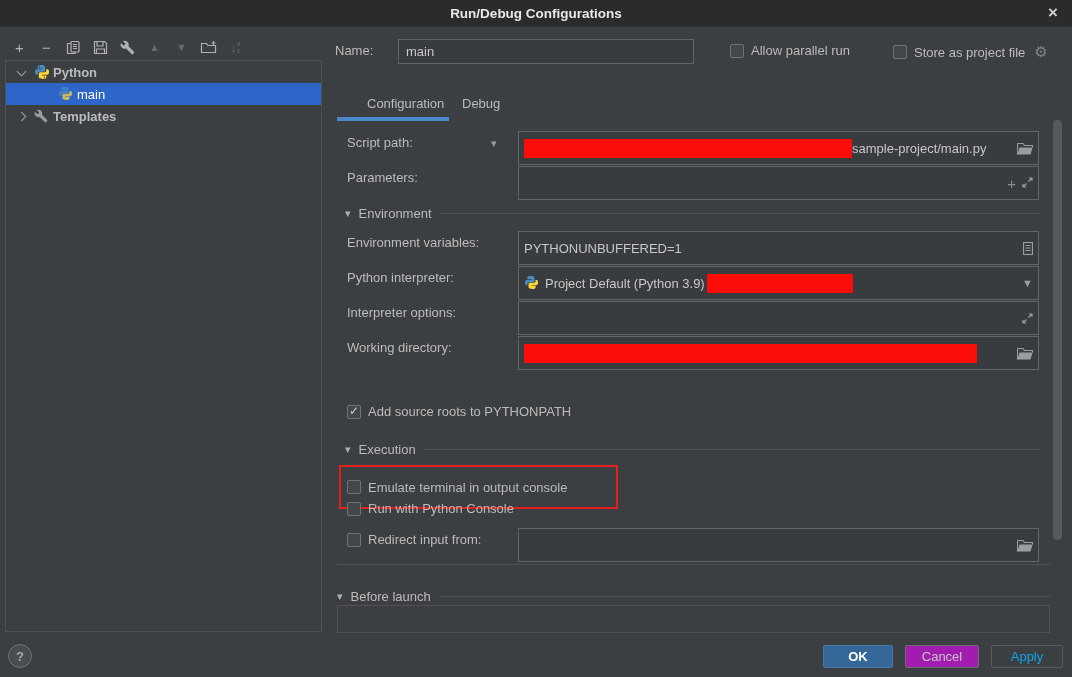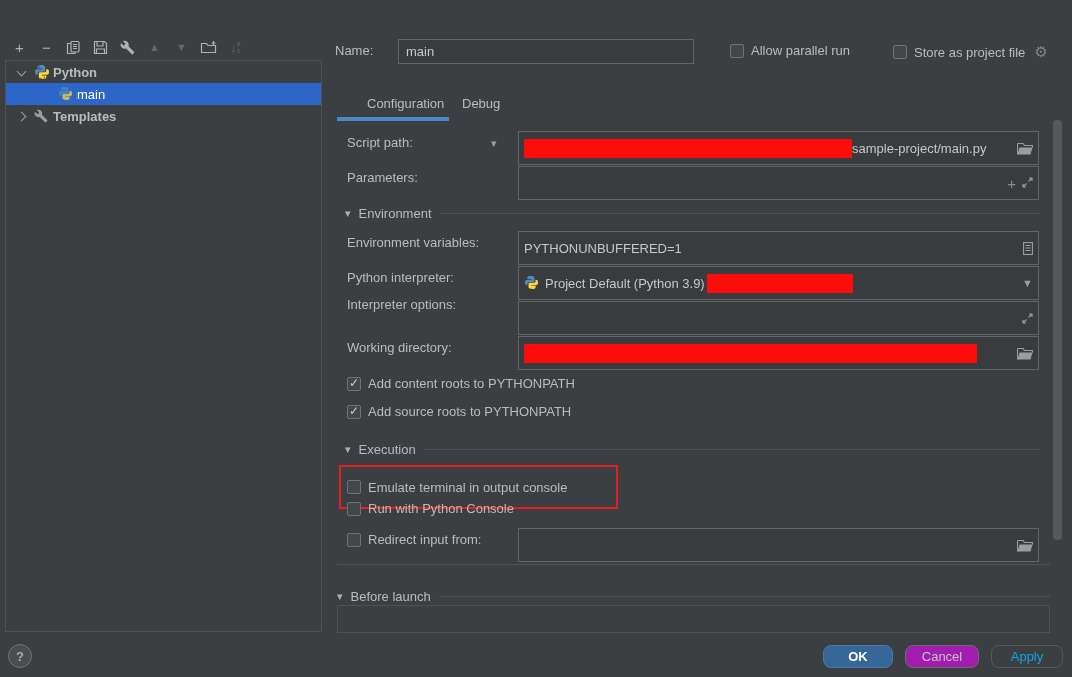--- a/index.html
+++ b/index.html
@@ -88,33 +88,37 @@
 
   
   .scrollbar { position:absolute; left:1053px; top:120px; width:9px; height:420px;
     background:#5b5e60; border-radius:4px; opacity:.85; }
 
   
   .help-btn { position:absolute; left:8px; top:644px; width:24px; height:24px; border-radius:50%;
     background:#4b4e50; border:1px solid #6f7274; color:#a7a9ab; display:flex; align-items:center; justify-content:center;
     font-size:13px; font-weight:bold; }
   .btn { position:absolute; top:645px; height:23px; display:flex; align-items:center; justify-content:center;
-    border-radius:8px; font-size:13px; }
+    border-radius:2px; font-size:13px; }
   .btn-ok { left:823px; width:70px; background:var(--ok_button_blue, #366799); border:1px solid #4c77a5; color:#ffffff; font-weight:bold; }
   .btn-cancel { left:905px; width:74px; background:#a21caf; border:1px solid #6a6d6e; color:#c3c5c6; }
   .btn-apply { left:991px; width:72px; background:#3c3f41; border:1px solid #565a5c; color:#0ea5e9; }
 
   svg .st { stroke:#afb1b3; stroke-width:1.2; fill:none; }
   svg .fg { stroke:#9a9da0; stroke-width:1.2; fill:none; }
 </style>
 </head>
 <body>
 
 <div class="window">
 
+  <div class="titlebar">
+    <span class="title">Run/Debug Configurations</span>
+    <span class="close">×</span>
+  </div>
 
   <div class="toolbar">
     <span class="tb">+</span>
     <span class="tb">−</span>
     <span class="tb">
       <svg width="15" height="15" viewBox="0 0 15 15">
           <rect class="st" x="5" y="1.5" width="8" height="10.5" rx="1"></rect>
           <path class="st" d="M5 3.5H1.5v10h7.5v-2"></path>
           <path class="st" d="M7 4.5h4M7 6.5h4M7 8.5h4"></path>
         </svg>
@@ -250,21 +254,21 @@
       <svg width="15" height="15" viewBox="0 0 16 16">
           <path fill="#4B8BBE" d="M7.9 1c-1.2 0-2.3.1-3.2.4-.9.3-1.1 1-1.1 1.7v1.5h4.5v.6H2.9c-.8 0-1.5.5-1.7 1.4-.3 1-.3 1.7 0 2.8.2.8.6 1.4 1.4 1.4h1.1V9.4c0-.9.8-1.7 1.7-1.7h4.5c.7 0 1.3-.6 1.3-1.4V3.1c0-.7-.6-1.2-1.3-1.4C9.9 1.1 9.1 1 7.9 1z"></path>
           <path fill="#FFD43B" d="M8.1 15c1.2 0 2.3-.1 3.2-.4.9-.3 1.1-1 1.1-1.7v-1.5H7.9v-.6h5.2c.8 0 1.5-.5 1.7-1.4.3-1 .3-1.7 0-2.8-.2-.8-.6-1.4-1.4-1.4h-1.1v1.4c0 .9-.8 1.7-1.7 1.7H6.1c-.7 0-1.3.6-1.3 1.4v3.2c0 .7.6 1.2 1.3 1.4.9.2 1.7.3 2 .3z"></path>
         </svg>
     </span>
     <span class="fval">Project Default (Python 3.9)</span>
     <span class="redact" style="width:146px; margin-left:2px;"></span>
     <span class="combo-arrow">▼</span>
   </div>
 
-  <span class="flabel" style="top:297px;">Interpreter options:</span>
+  <span class="flabel" style="top:305px;">Interpreter options:</span>
   <div class="ffield" style="top:301px;">
     <span class="fval"></span>
     <span class="ficon">
       <svg width="11" height="11" viewBox="0 0 11 11">
           <path class="fg" d="M7 1h3v3M10 1L6.5 4.5M4 10H1V7M1 10l3.5-3.5"></path>
         </svg>
     </span>
   </div>
 
   <span class="flabel" style="top:340px;">Working directory:</span>
@@ -272,24 +276,20 @@
     <span class="redact" style="width:453px;"></span>
     <span class="ficon">
       <svg width="16" height="13" viewBox="0 0 16 13">
           <path class="fg" d="M.5 1.5h5.5l1.5 2h8v2"></path>
           <path fill="#9a9da0" d="M.5 12.5l2-7h13l-2 7z"></path>
           <path class="fg" d="M.5 12.5v-11"></path>
         </svg>
     </span>
   </div>
 
-  <div class="form-cb cbrow" style="left:347px; top:376px;">
-    <span class="cb checked"></span>
-    <span>Add content roots to PYTHONPATH</span>
-  </div>
   <div class="form-cb cbrow" style="left:347px; top:404px;">
     <span class="cb checked"></span>
     <span>Add source roots to PYTHONPATH</span>
   </div>
 
   <div class="section-hdr" style="left:345px; top:442px; width:694px;">
     <span class="tri">▾</span>
     <span>Execution</span>
     <span class="hline"></span>
   </div>

